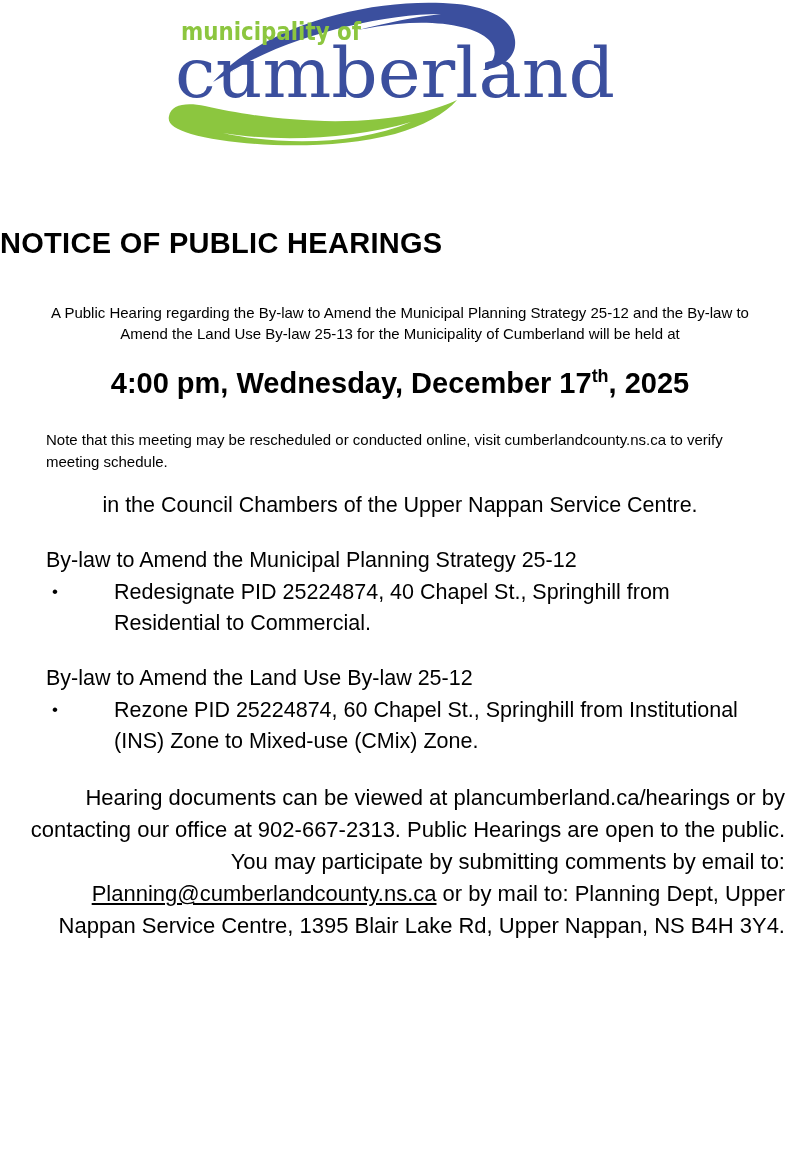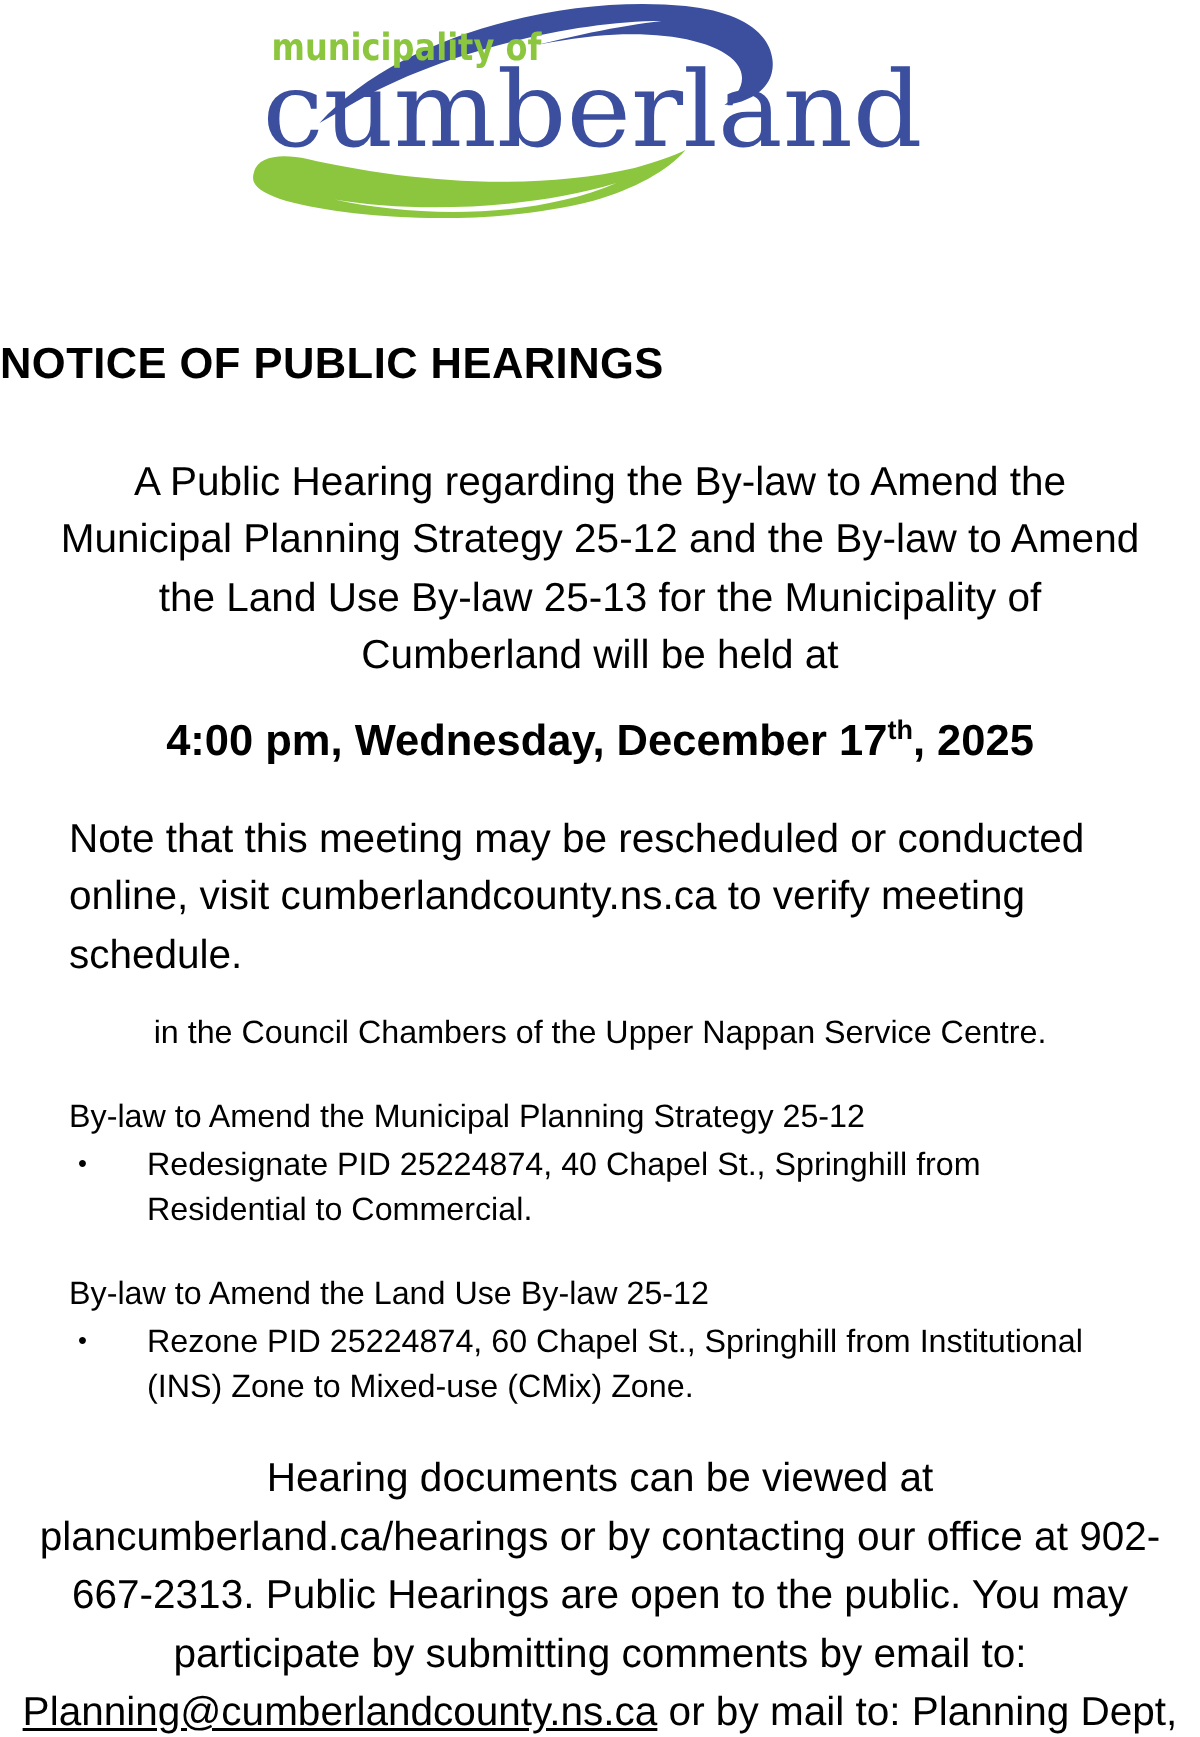--- a/index.html
+++ b/index.html
@@ -42,21 +42,21 @@
     font-weight: bold;
     font-size: 29px;
     letter-spacing: 0.3px;
     margin: 28px 0 0 0;
     line-height: 1.1;
   }
 
   
   .body-text {
     font-family: "Liberation Sans", sans-serif;
-    font-size: 27px;
+    font-size: 15px;
     line-height: 1.42;
   }
 
   .intro-para {
     width: 726px;
     margin: 42px auto 0 auto;
     text-align: center;
   }
 
   .date-line {
@@ -109,28 +109,29 @@
   }
   .bullet-mark {
     width: 46px;
     flex: 0 0 46px;
     text-align: left;
     font-size: 17px;
     line-height: 1.72;
   }
   .bullet-text {
     flex: 1 1 auto;
+    margin-left: 16px;
   }
 
   
   .closing-para {
     width: 770px;
     margin: 26px auto 0 auto;
-    text-align: center;
-    font-size: 27px;
+    text-align: right;
+    font-size: 22px;
     line-height: 1.45;
   }
   .email-link {
     text-decoration: underline;
     color: #000000;
   }
 </style>
 </head>
 <body>
 

